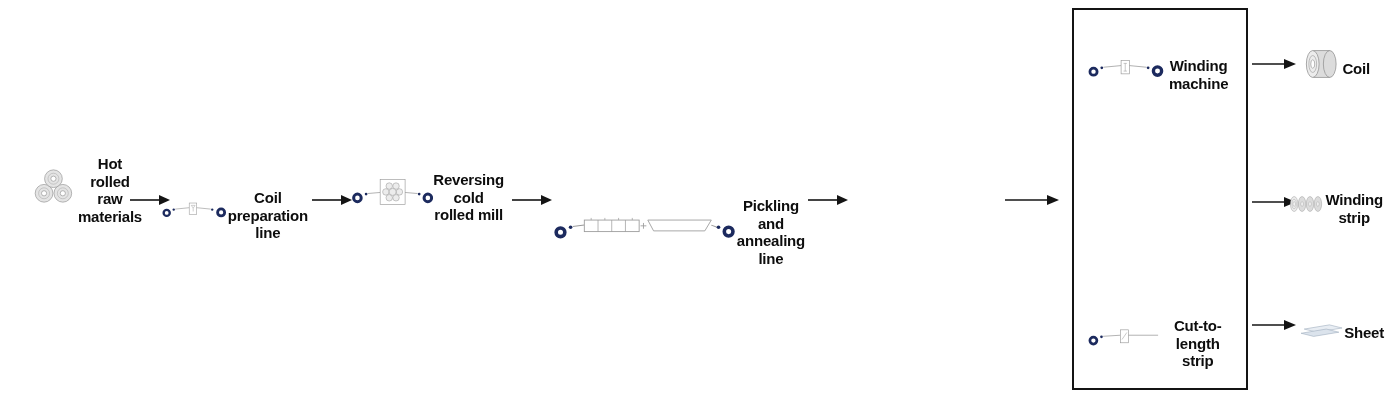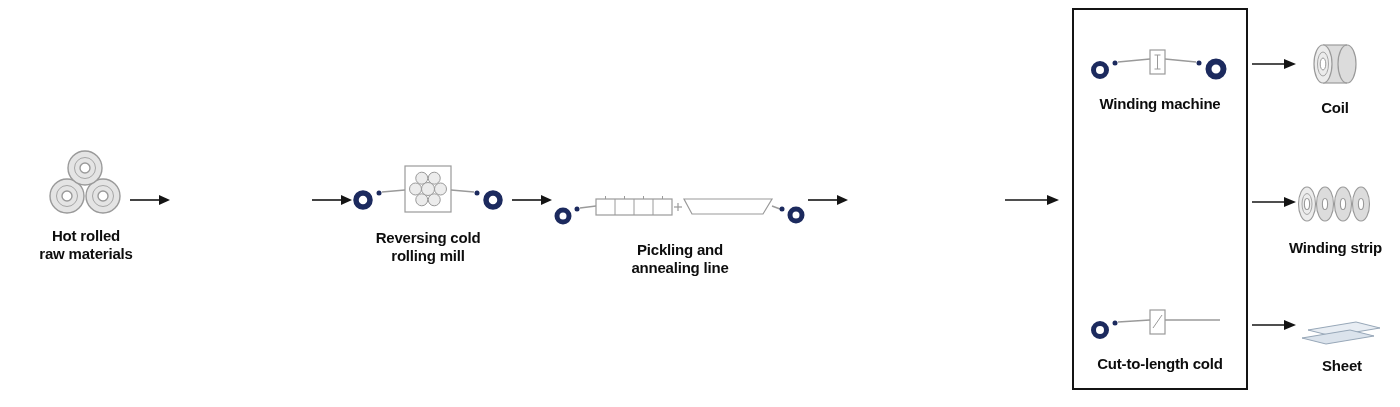--- a/index.html
+++ b/index.html
@@ -1,19 +1,19 @@
 <!DOCTYPE html>
 <html><head>
 <meta charset="utf-8">
 <style>
   * { margin:0; padding:0; box-sizing:border-box; }
   html,body { background:#ffffff; }
   body { font-family:"Liberation Sans", sans-serif; }
   .canvas { position:relative; width:1400px; height:407px; background:#ffffff; overflow:hidden; }
-  .stage { position:absolute; display:flex; flex-direction:column; align-items:center; }
+  .stage { position:absolute; display:flex; align-items:center; }
   .label {
     font-weight:700; font-size:15px; line-height:1.18; text-align:center;
     white-space:pre-line; color:#0d0d0d; letter-spacing:-0.2px; margin-top:9px;
   }
   .arrow { position:absolute; }
   .finishing-box { position:absolute; left:1072px; top:8px; width:176px; height:382px;
     border:2px solid #141414; background:#ffffff; }
   svg { display:block; }
 </style>
 </head>
@@ -37,20 +37,35 @@
     </svg>
     <div class="label">Hot rolled
 raw materials</div>
   </div>
 
   <svg class="arrow" style="left:130px; top:193px" width="40" height="14">
     <line x1="0" y1="7" x2="30" y2="7" stroke="#141414" stroke-width="1.6"></line>
     <polygon points="29,2 40,7 29,12" fill="#141414"></polygon>
   </svg>
 
+  <div class="stage" style="left:162px; top:180px; width:146px">
+    <svg width="140" height="40" viewBox="0 0 140 40">
+      <circle cx="10" cy="24" r="6.5" fill="none" stroke="#1c2a5e" stroke-width="5"></circle>
+      <circle cx="25" cy="17" r="2.5" fill="#1c2a5e"></circle>
+      <line x1="28" y1="16" x2="58" y2="13" stroke="#9a9a9a" stroke-width="1.4"></line>
+      <rect x="58" y="3" width="16" height="24" fill="#ffffff" stroke="#9a9a9a" stroke-width="1.2"></rect>
+      <polygon points="62.5,8 70.5,8 66.5,14" fill="none" stroke="#9a9a9a" stroke-width="1"></polygon>
+      <line x1="66.5" y1="14" x2="66.5" y2="21" stroke="#9a9a9a" stroke-width="1"></line>
+      <line x1="74" y1="13" x2="104" y2="16" stroke="#9a9a9a" stroke-width="1.4"></line>
+      <circle cx="107" cy="17" r="2.5" fill="#1c2a5e"></circle>
+      <circle cx="126" cy="23" r="7.5" fill="none" stroke="#1c2a5e" stroke-width="6"></circle>
+    </svg>
+    <div class="label">Coil preparation
+line</div>
+  </div>
 
   <svg class="arrow" style="left:312px; top:193px" width="40" height="14">
     <line x1="0" y1="7" x2="30" y2="7" stroke="#141414" stroke-width="1.6"></line>
     <polygon points="29,2 40,7 29,12" fill="#141414"></polygon>
   </svg>
 
   <div class="stage" style="left:352px; top:162px; width:152px">
     <svg width="150" height="58" viewBox="0 0 150 58">
       <circle cx="10" cy="38" r="7" fill="none" stroke="#1c2a5e" stroke-width="5.5"></circle>
       <circle cx="26" cy="31" r="2.5" fill="#1c2a5e"></circle>
@@ -63,21 +78,21 @@
         <circle cx="62.5" cy="27" r="6"></circle>
         <circle cx="68.75" cy="37.8" r="6"></circle>
         <circle cx="81.25" cy="37.8" r="6"></circle>
         <circle cx="75" cy="27" r="6.5"></circle>
       </g>
       <line x1="98" y1="28" x2="121" y2="30" stroke="#9a9a9a" stroke-width="1.4"></line>
       <circle cx="124" cy="31" r="2.5" fill="#1c2a5e"></circle>
       <circle cx="140" cy="38" r="7" fill="none" stroke="#1c2a5e" stroke-width="5.5"></circle>
     </svg>
     <div class="label">Reversing cold
-rolling mill</div>
+rolled mill</div>
   </div>
 
   <svg class="arrow" style="left:512px; top:193px" width="40" height="14">
     <line x1="0" y1="7" x2="30" y2="7" stroke="#141414" stroke-width="1.6"></line>
     <polygon points="29,2 40,7 29,12" fill="#141414"></polygon>
   </svg>
 
   <div class="stage" style="left:554px; top:188px; width:252px">
     <svg width="252" height="44" viewBox="0 0 252 44">
       <circle cx="9" cy="28" r="6" fill="none" stroke="#1c2a5e" stroke-width="5"></circle>
@@ -140,21 +155,21 @@
 
   <div class="stage" style="left:1088px; top:308px; width:144px">
     <svg width="140" height="38" viewBox="0 0 140 38">
       <circle cx="10" cy="22" r="6.5" fill="none" stroke="#1c2a5e" stroke-width="5"></circle>
       <circle cx="25" cy="15" r="2.5" fill="#1c2a5e"></circle>
       <line x1="28" y1="14" x2="60" y2="12" stroke="#9a9a9a" stroke-width="1.4"></line>
       <rect x="60" y="2" width="15" height="24" fill="#ffffff" stroke="#9a9a9a" stroke-width="1.2"></rect>
       <line x1="63" y1="20" x2="72" y2="7" stroke="#9a9a9a" stroke-width="1"></line>
       <line x1="75" y1="12" x2="130" y2="12" stroke="#9a9a9a" stroke-width="1.4"></line>
     </svg>
-    <div class="label">Cut-to-length cold</div>
+    <div class="label">Cut-to-length strip</div>
   </div>
 
   <svg class="arrow" style="left:1252px; top:57px" width="44" height="14">
     <line x1="0" y1="7" x2="33" y2="7" stroke="#141414" stroke-width="1.6"></line>
     <polygon points="32,2 44,7 32,12" fill="#141414"></polygon>
   </svg>
   <svg class="arrow" style="left:1252px; top:195px" width="44" height="14">
     <line x1="0" y1="7" x2="33" y2="7" stroke="#141414" stroke-width="1.6"></line>
     <polygon points="32,2 44,7 32,12" fill="#141414"></polygon>
   </svg>

